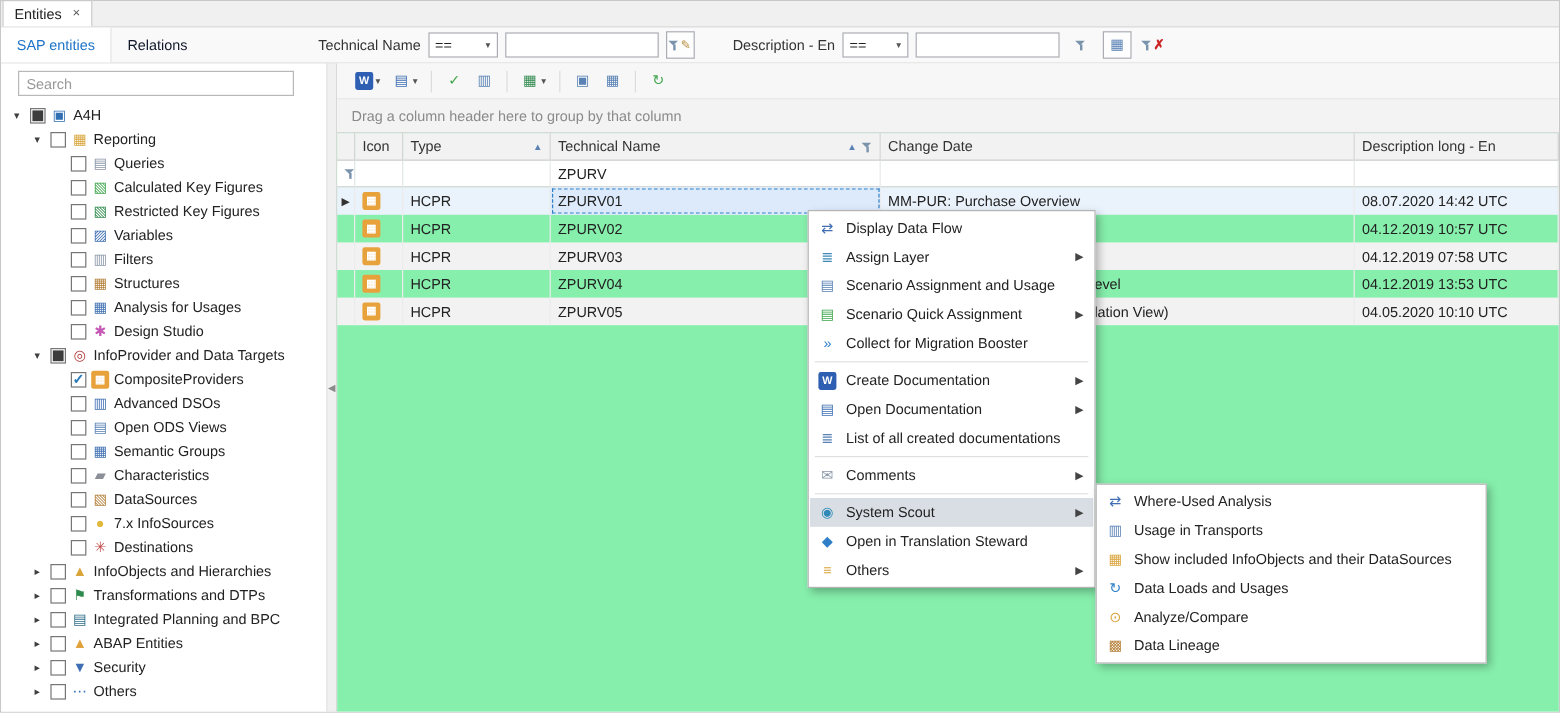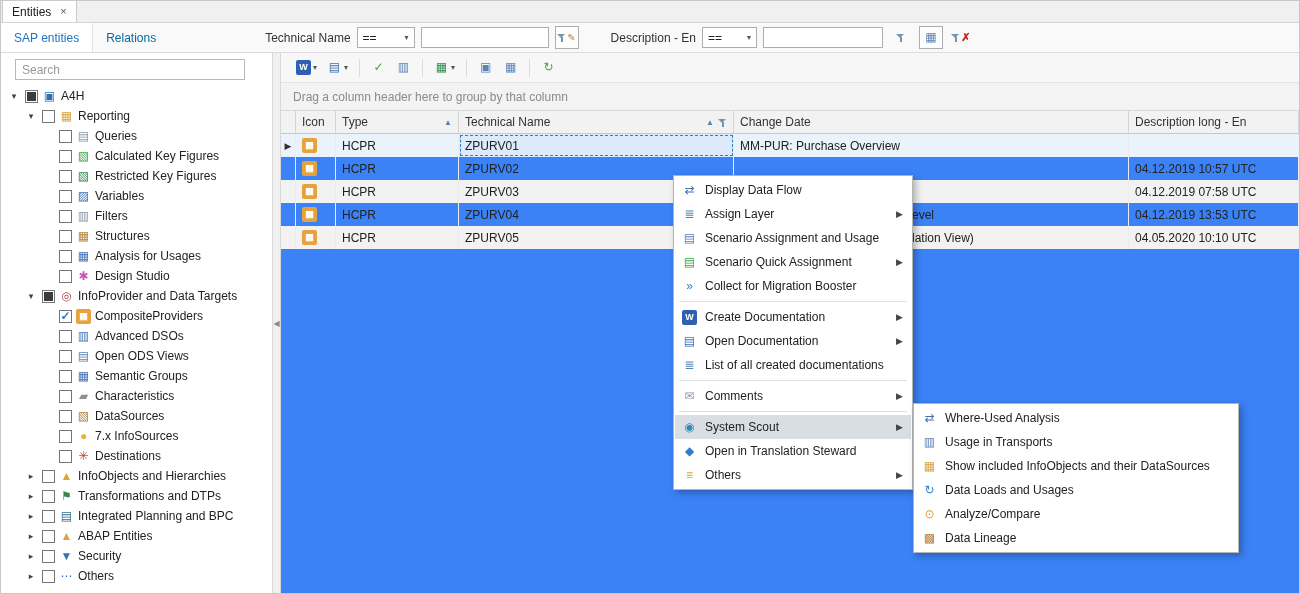--- a/index.html
+++ b/index.html
@@ -7,21 +7,21 @@
   body { font-family:"Liberation Sans", sans-serif; font-size:12px; color:#222; background:#fff; }
   .app { position:relative; width:1300px; height:594px; display:flex; flex-direction:column; background:#f5f5f5; border:1px solid #c8c8c8; }
 
   
   .tabbar { height:22px; background:#f0f0f0; border-bottom:1px solid #d4d4d4; display:flex; align-items:flex-end; flex:none; }
   .doc-tab { height:22px; background:#fff; border:1px solid #c9c9c9; border-bottom:none; padding:0 9px; display:flex; align-items:center; gap:9px; margin-left:1px; }
   .doc-tab .close { color:#555; font-size:11px; line-height:1; }
 
   
   .subbar { height:30px; background:#f9f9f9; border-bottom:1px solid #dcdcdc; display:flex; align-items:center; flex:none; }
-  .subtab { padding:0 13px; height:100%; display:flex; align-items:center; color:#0369a1; }
+  .subtab { padding:0 13px; height:100%; display:flex; align-items:center; color:#0f172a; }
   .subtab.active { color:#1e73c8; background:#fff; border-right:1px solid #e3e3e3; }
   .filterbar { display:flex; align-items:center; gap:6px; margin-left:96px; }
   .fb-label { color:#333; }
   .fb-select { width:58px; height:21px; border:1px solid #abadb3; background:#fff; display:flex; align-items:center; justify-content:space-between; padding:0 5px; }
   .fb-input { width:128px; height:21px; border:1px solid #abadb3; background:#fff; padding:0 4px; font:inherit; }
   .fb-btn { min-width:24px; height:23px; border:1px solid #abadb3; background:#fdfdfd; display:flex; align-items:center; justify-content:center; gap:1px; }
   .fb-btn.plain { border-color:transparent; background:transparent; }
   .caret { font-size:8px; color:#555; }
   .funnel { display:inline-block; width:9px; height:9px; position:relative; }
   .funnel::before { content:""; position:absolute; top:1px; left:0; border-left:4px solid transparent; border-right:4px solid transparent; border-top:4px solid #7a93ad; }
@@ -47,21 +47,21 @@
 
   .splitter { width:8px; background:#f0f0f0; border-right:1px solid #d8d8d8; display:flex; align-items:center; justify-content:center; flex:none; }
   .splitter .arr { font-size:8px; color:#8a8a8a; }
 
   .content { flex:1; display:flex; flex-direction:column; background:#fff; min-width:0; }
   .toolbar { height:30px; background:#f7f7f7; border-bottom:1px solid #e2e2e2; display:flex; align-items:center; padding-left:10px; flex:none; }
   .tb-btn { height:24px; display:flex; align-items:center; justify-content:center; gap:2px; padding:0 4px; border:1px solid transparent; border-radius:2px; }
   .tb-sep { width:1px; height:18px; background:#dcdcdc; margin:0 6px; }
   .groupbar { height:28px; background:#f3f3f3; border-bottom:1px solid #d8d8d8; display:flex; align-items:center; padding-left:12px; color:#8a8a8a; flex:none; }
 
-  .grid { flex:1; min-height:0; background:#3b82f6; }
+  .grid { flex:1; min-height:0; background:#86efac; }
   .grid-cols { display:grid; grid-template-columns:15px 40px 123px 275px 395px 1fr; }
   .gh-cell { background:#f2f2f2; border-right:1px solid #d4d4d4; border-bottom:1px solid #c8c8c8; height:23px; display:flex; align-items:center; gap:4px; padding:0 6px; color:#333; overflow:hidden; }
   .sort-arrow { font-size:8px; color:#5a82b5; margin-left:auto; }
   .gf-cell { height:22px; background:#fff; border-right:1px solid #e6e6e6; border-bottom:1px solid #d8d8d8; display:flex; align-items:center; padding:0 6px; overflow:hidden; }
   .gd-row { }
   .gd-row.odd { background:#f2f2f2; }
   .gd-row.selected { background:#eaf2fb; }
   .gd-cell { height:23px; display:flex; align-items:center; padding:0 6px; white-space:nowrap; overflow:hidden; border-right:1px solid #ececec; color:#222; }
   .gd-cell.focus { outline:1px dashed #2f80c8; outline-offset:-2px; background:#ddeafb; }
   .gd-cell.indicator { padding:0 2px; justify-content:center; color:#333; font-size:9px; }
@@ -342,29 +342,42 @@
               <span class="sort-arrow">▲</span>
               <span class="funnel"></span>
             </div>
             <div class="gh-cell">
               <span>Change Date</span>
             </div>
             <div class="gh-cell">
               <span>Description long - En</span>
             </div>
           </div>
+        <div class="grid-cols" id="grid-filter">
+            <div class="gf-cell">
+              <span class="funnel"></span>
+            </div>
+            <div class="gf-cell"></div>
+            <div class="gf-cell"></div>
+            <div class="gf-cell">
+              <span>ZPURV</span>
+            </div>
+            <div class="gf-cell"></div>
+            <div class="gf-cell"></div>
+          </div>
         <div id="grid-rows">
             <div class="grid-cols gd-row selected">
               <div class="gd-cell indicator">▶</div>
               <div class="gd-cell">
                 <span class="ticon boxed" style="background: rgb(232, 162, 60); color: rgb(255, 255, 255);">▦</span>
               </div>
               <div class="gd-cell">HCPR</div>
               <div class="gd-cell focus">ZPURV01</div>
               <div class="gd-cell">MM-PUR: Purchase Overview</div>
+              <div class="gd-cell">08.07.2020 14:42 UTC</div>
             </div>
             <div class="grid-cols gd-row ">
               <div class="gd-cell indicator"></div>
               <div class="gd-cell">
                 <span class="ticon boxed" style="background: rgb(232, 162, 60); color: rgb(255, 255, 255);">▦</span>
               </div>
               <div class="gd-cell">HCPR</div>
               <div class="gd-cell">ZPURV02</div>
               <div class="gd-cell"></div>
               <div class="gd-cell">04.12.2019 10:57 UTC</div>

